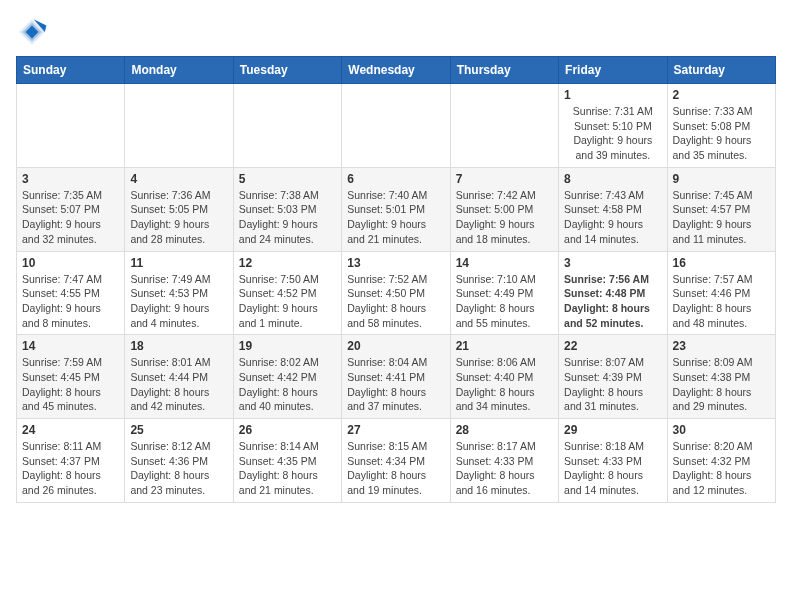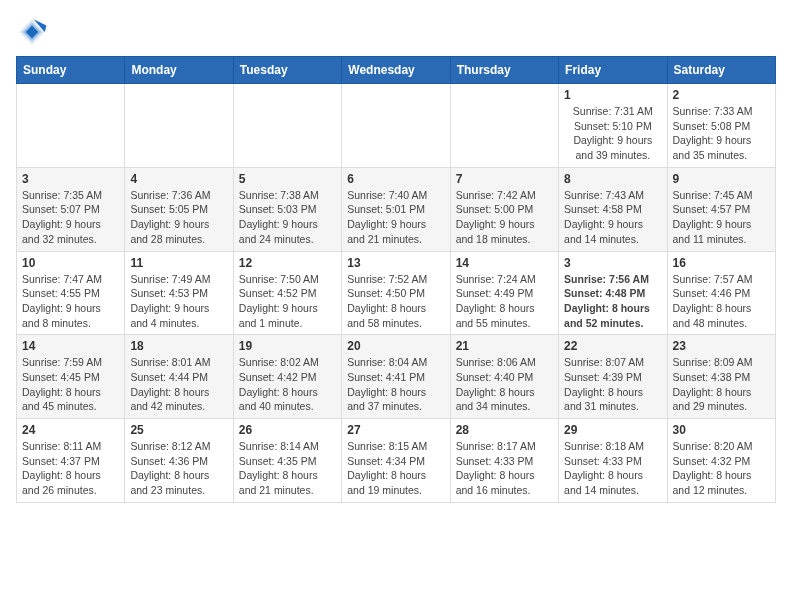--- a/index.html
+++ b/index.html
@@ -206,21 +206,21 @@
 Daylight: 9 hours and 1 minute.</div>
         </td>
         <td>
           <span class="day-number">13</span>
           <div class="day-info" style="white-space: pre-line;">Sunrise: 7:52 AM
 Sunset: 4:50 PM
 Daylight: 8 hours and 58 minutes.</div>
         </td>
         <td>
           <span class="day-number">14</span>
-          <div class="day-info" style="white-space: pre-line;">Sunrise: 7:24 AM
+          <div class="day-info" style="white-space: pre-line;">Sunrise: 7:10 AM
 Sunset: 4:49 PM
 Daylight: 8 hours and 55 minutes.</div>
         </td>
         <td>
           <span class="day-number">3</span>
           <div class="day-info" style="white-space: pre-line; font-weight: bold;">Sunrise: 7:56 AM
 Sunset: 4:48 PM
 Daylight: 8 hours and 52 minutes.</div>
         </td>
         <td>

